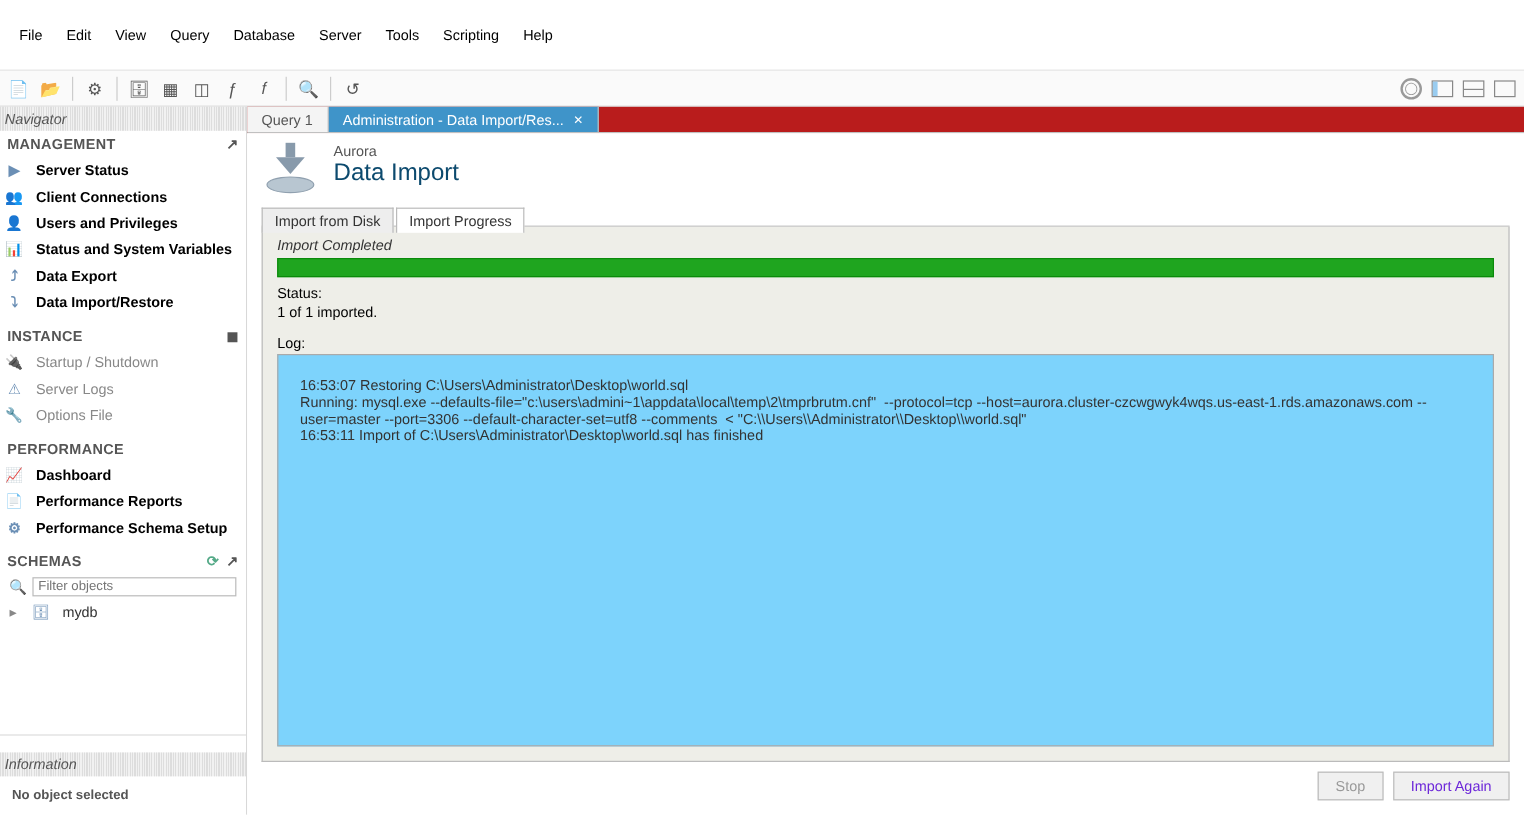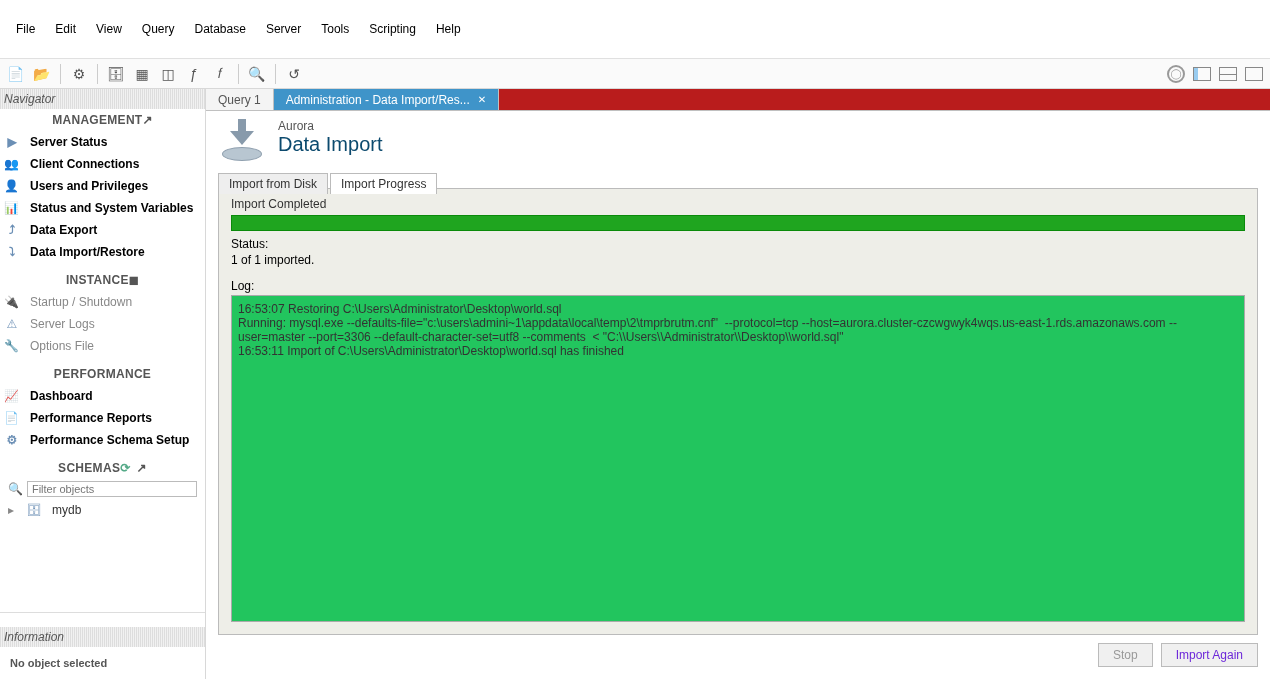--- a/index.html
+++ b/index.html
@@ -13,21 +13,21 @@
   .toolbar-right { display:flex; align-items:center; gap:2px; }
   .toolbar-btn { width: 24px; height: 24px; display:flex; align-items:center; justify-content:center; font-size:14px; color:#555; cursor:default; border:1px solid transparent; }
   .toolbar-sep { width:1px; height:20px; background:#ccc; margin:0 4px; }
 
   .content-row { display:flex; flex:1; min-height:0; }
   .sidebar { width:206px; border-right:1px solid #d8d8d8; display:flex; flex-direction:column; background:#fff; }
 
   .panel-title-bar { display:flex; align-items:center; height:20px; padding:0 4px; background:repeating-linear-gradient(90deg,#ddd,#ddd 1px,#f1f1f1 1px,#f1f1f1 2px); color:#555; font-style:italic; font-size:11px; }
   .panel-title-bar .flex-grow { flex:1; }
 
-  .section-header { display:flex; align-items:center; justify-content:center; padding:4px 6px; font-weight:bold; color:#555; letter-spacing:0.3px; }
+  .section-header { display:flex; align-items:center; justify-content:space-between; padding:4px 6px; font-weight:bold; color:#555; letter-spacing:0.3px; }
   .nav-item { display:flex; align-items:center; gap:8px; padding:2px 8px 2px 22px; color:#333; cursor:default; line-height:18px; }
   .nav-item .icon-slot { width:16px; text-align:center; margin-left:-18px; margin-right:2px; color:#6b8fb5; font-size:12px; }
   .nav-item.bold { font-weight:bold; color:#000; }
   .nav-item.gray { color:#888; }
 
   .schema-row { display:flex; align-items:center; padding:2px 8px; gap:4px; }
   .filter-box { border:1px solid #bbb; flex:1; padding:1px 4px; font-size:11px; color:#888; }
 
   .info-panel { border-top:1px solid #ddd; padding-top:14px; margin-top:auto; }
   .info-body { padding:10px; color:#555; font-weight:bold; font-size:11px; }
@@ -41,24 +41,24 @@
   .pagebody { flex:1; display:flex; flex-direction:column; padding:8px 12px 12px 12px; background:#fff; overflow:auto; }
   .page-header { display:flex; align-items:flex-start; gap:12px; margin-bottom:6px; }
   .page-header-text .subtext { color:#555; font-size:12px; }
   .page-header-text .title { font-size:20px; color:#0c4a6e; }
 
   .inner-tabs { display:flex; gap:0; border-bottom:1px solid #bbb; }
   .inner-tab { padding:3px 10px; border:1px solid #bbb; border-bottom:none; background:#eee; color:#333; margin-right:2px; position:relative; top:6px; }
   .inner-tab.active { background:#fff; }
 
   .inner-page { border:1px solid #bbb; border-top:none; padding:8px 12px 12px 12px; flex:1; display:flex; flex-direction:column; background:#eeeee8; }
-  .status-label { color:#0a6; font-size:12px; margin-bottom:4px; }
+  .status-label { color:#0a6; font-size:12px; margin-bottom:4px;font-style:italic; }
   .progress-bar { height:16px; background:#1fa51f; border:1px solid #0a8a0a; margin-bottom:6px; }
   .status-line { font-size:12px; margin-bottom:2px; }
-  .log-box { flex:1; border:1px solid #aaa; background:#22c55e; padding:6px; font-size:12px; color:#333; overflow:auto; white-space:pre-wrap; line-height:14px; }
+  .log-box { flex:1; border:1px solid #aaa; background:#7dd3fc; padding:18px; font-size:12px; color:#333; overflow:auto; white-space:pre-wrap; line-height:14px; }
 
   .btn-row { display:flex; justify-content:flex-end; gap:8px; margin-top:8px; }
   .btn { border:1px solid #bbb; background:#f0f0f0; padding:4px 14px; color:#6d28d9; cursor:default; }
   .btn:disabled { color:#999; }
 
   .icon-circle { width:18px; height:18px; border-radius:50%; border:2px solid #999; display:inline-flex; align-items:center; justify-content:center; font-size:10px; color:#999; }
   .pane-box { width:18px; height:14px; border:1px solid #888; display:inline-block; position:relative; }
   .pane-box .h { position:absolute; left:0; right:0; top:50%; height:1px; background:#888; }
   .pane-box .vblue { position:absolute; top:0; bottom:0; left:0; width:4px; background:#99ccf0; }
 

